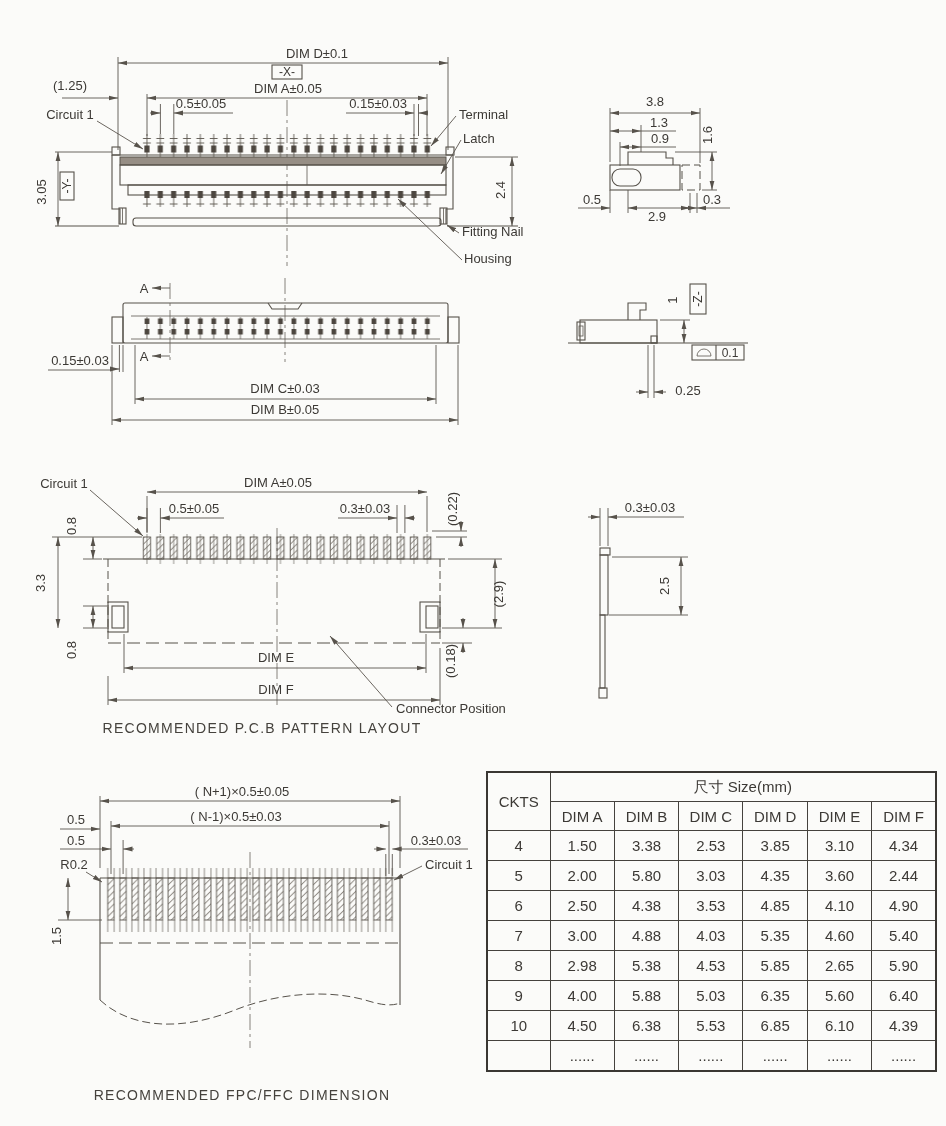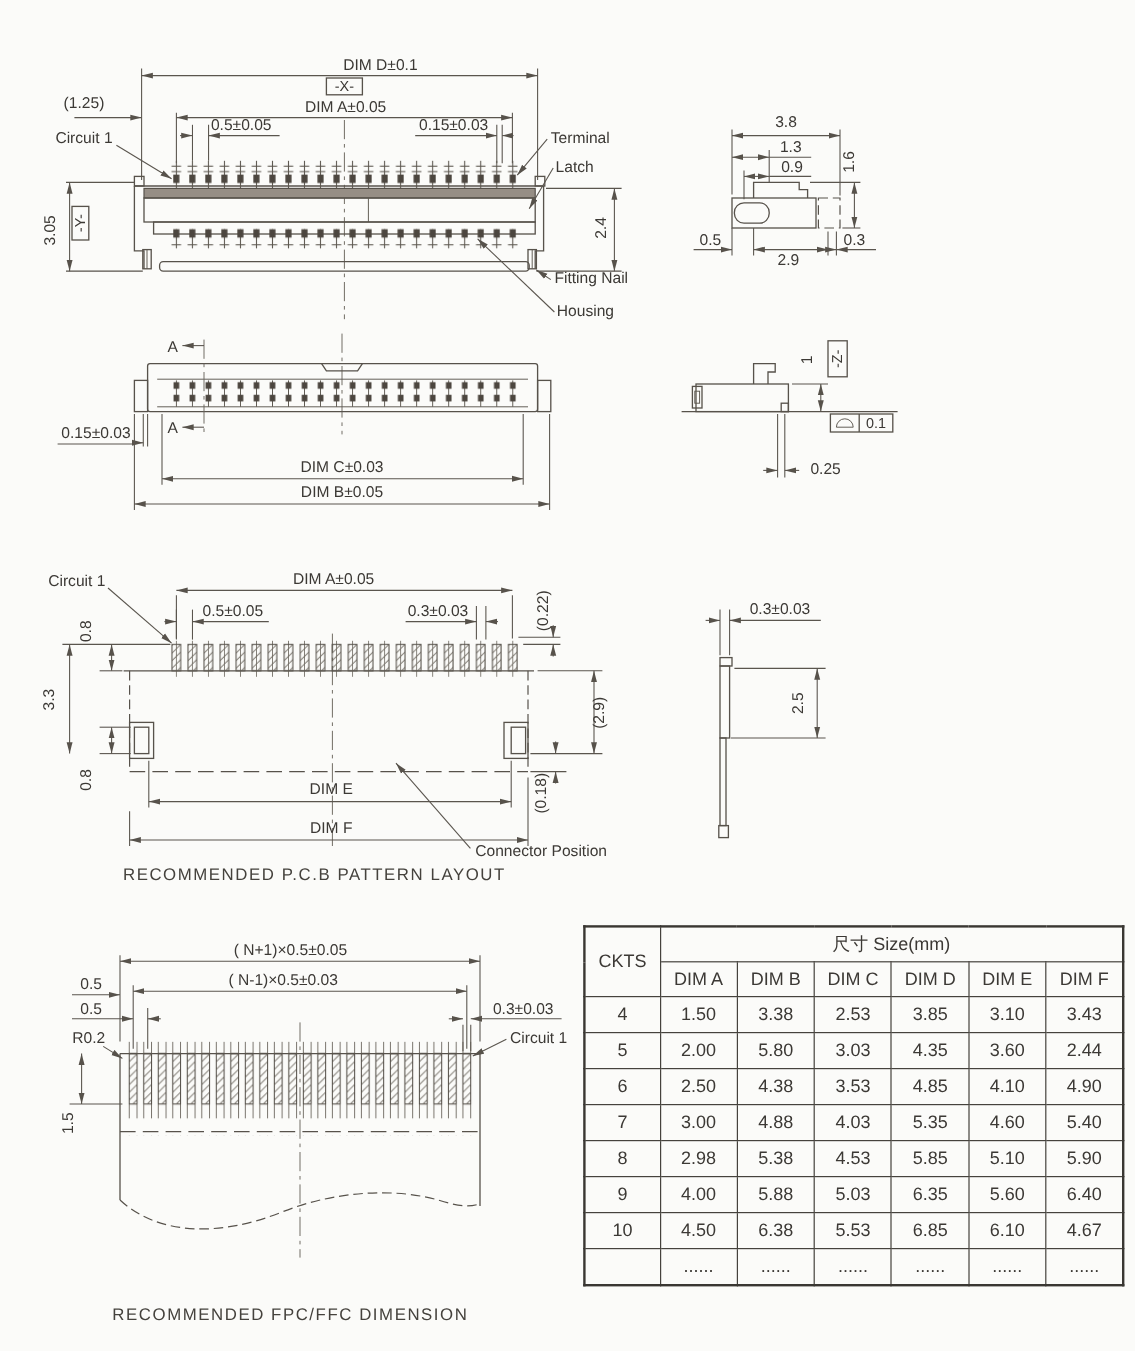--- a/index.html
+++ b/index.html
@@ -395,21 +395,21 @@
       <td>DIM E</td>
       <td>DIM F</td>
     </tr>
     <tr>
       <td>4</td>
       <td>1.50</td>
       <td>3.38</td>
       <td>2.53</td>
       <td>3.85</td>
       <td>3.10</td>
-      <td>3.43</td>
+      <td>4.34</td>
     </tr>
     <tr>
       <td>5</td>
       <td>2.00</td>
       <td>5.80</td>
       <td>3.03</td>
       <td>4.35</td>
       <td>3.60</td>
       <td>2.44</td>
     </tr>
@@ -430,40 +430,40 @@
       <td>5.35</td>
       <td>4.60</td>
       <td>5.40</td>
     </tr>
     <tr>
       <td>8</td>
       <td>2.98</td>
       <td>5.38</td>
       <td>4.53</td>
       <td>5.85</td>
-      <td>5.10</td>
+      <td>2.65</td>
       <td>5.90</td>
     </tr>
     <tr>
       <td>9</td>
       <td>4.00</td>
       <td>5.88</td>
       <td>5.03</td>
       <td>6.35</td>
       <td>5.60</td>
       <td>6.40</td>
     </tr>
     <tr>
       <td>10</td>
       <td>4.50</td>
       <td>6.38</td>
       <td>5.53</td>
       <td>6.85</td>
       <td>6.10</td>
-      <td>4.67</td>
+      <td>4.39</td>
     </tr>
     <tr>
       <td></td>
       <td>......</td>
       <td>......</td>
       <td>......</td>
       <td>......</td>
       <td>......</td>
       <td>......</td>
     </tr>

